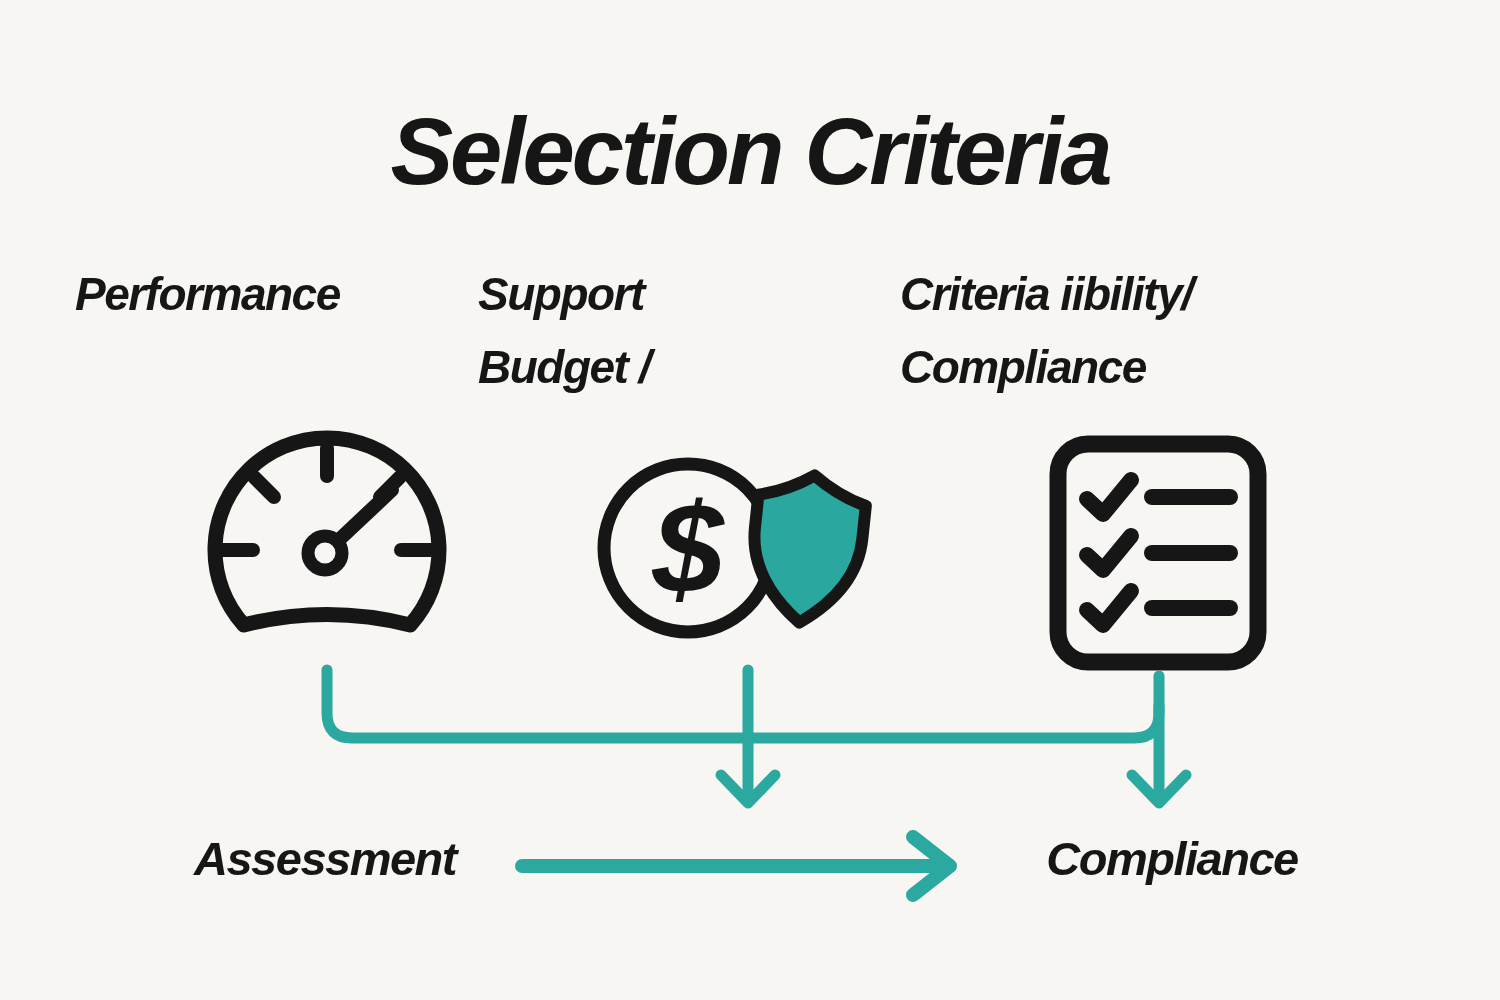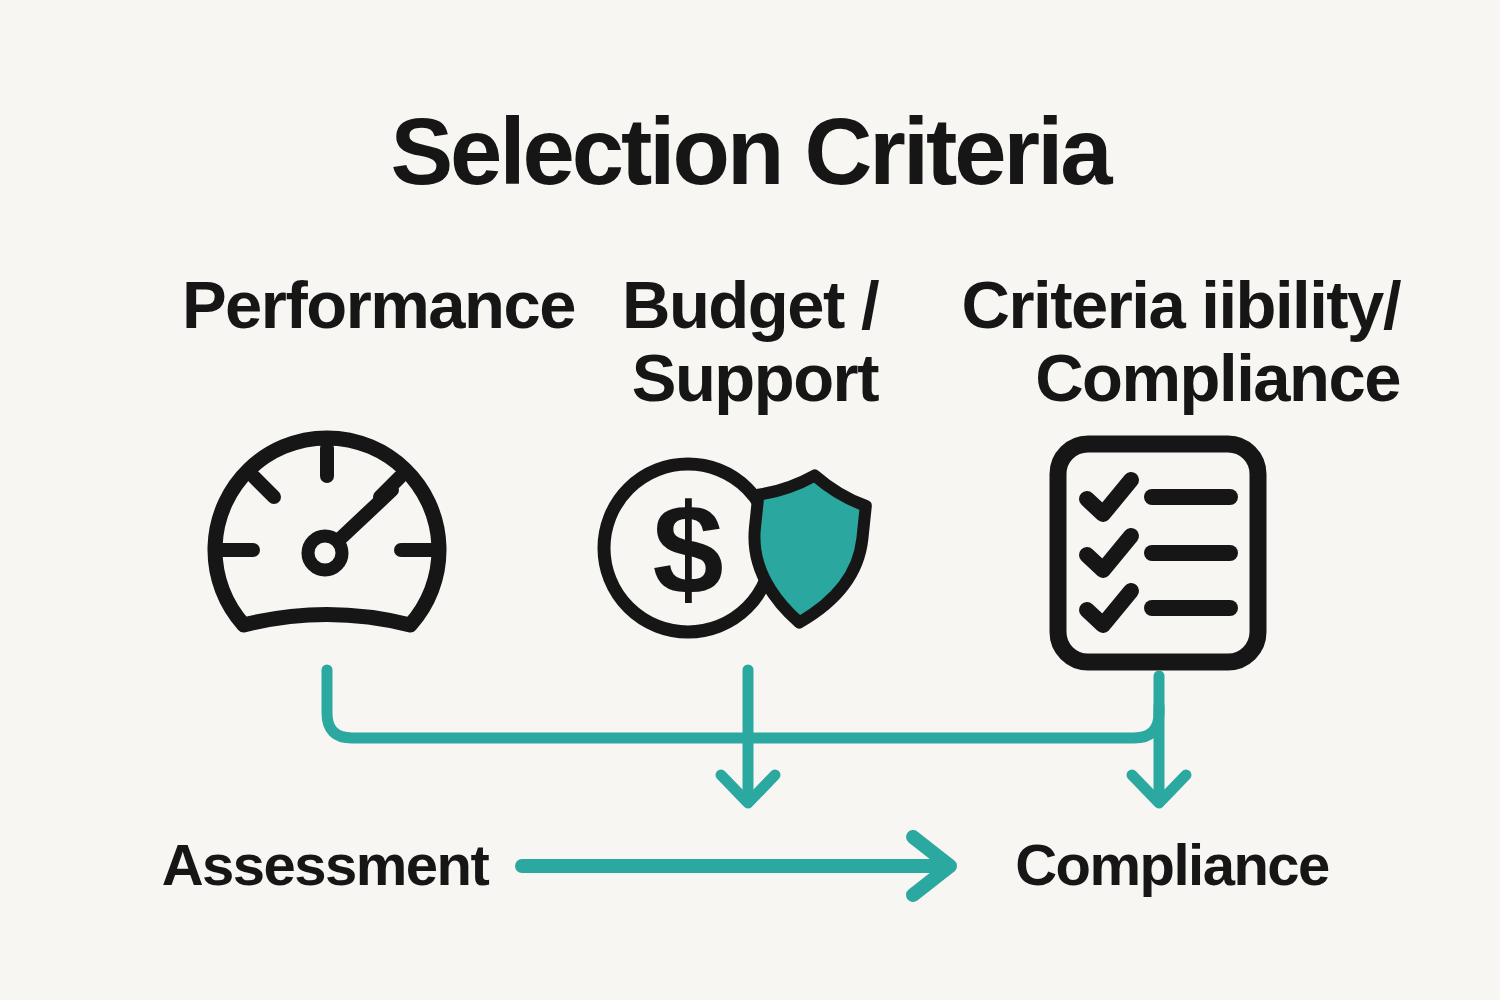--- a/index.html
+++ b/index.html
@@ -12,35 +12,36 @@
   html,body{width:1500px;height:1000px;}
   body{
     font-family:"Liberation Sans","DejaVu Sans",sans-serif;
     background:var(--background);
   }
   .canvas{
     position:relative;
     width:1500px;height:968px;
     background:var(--background);
     overflow:hidden;
+    font-style:italic;
   }
   .title{
     position:absolute;
     left:0;right:0;top:98px;
     text-align:center;
     font-size:94px;
     font-weight:bold;
     letter-spacing:-3px;
     color:var(--ink);
   }
   .col-heading{
     position:absolute;
-    top:268px;
-    text-align:right;
-    font-size:67px;
+    top:258px;
+    text-align:left;
+    font-size:46px;
     font-weight:bold;
     letter-spacing:-1.5px;
     line-height:73px;
     color:var(--ink);
   }
   .col-heading span{display:block;}
   .heading-1{left:75px;width:500px;}
   .heading-2{left:478px;width:400px;}
   .heading-3{left:900px;width:500px;}
   .icon-wrap{position:absolute;}
@@ -57,42 +58,42 @@
   .fill-shield{fill:var(--shield_teal);}
   .dollar-glyph{
     font-family:"Liberation Sans","DejaVu Sans",sans-serif;
     font-weight:bold;
     font-size:128px;
     fill:var(--ink);
   }
   .flow-label{
     position:absolute;
     top:831px;
-    font-size:58px;
+    font-size:47px;
     font-weight:bold;
     letter-spacing:-1.5px;
     color:var(--ink);
     text-align:center;
   }
   .label-assessment{left:75px;width:500px;}
   .label-compliance{left:972px;width:400px;}
 </style>
 </head>
 <body>
 
 <div class="canvas">
 
   <div class="title">Selection Criteria</div>
 
   <div class="col-heading heading-1">
     <span>Performance</span>
   </div>
   <div class="col-heading heading-2">
+    <span>Support</span>
     <span>Budget /</span>
-    <span>Support</span>
   </div>
   <div class="col-heading heading-3">
     <span>Criteria iibility/</span>
     <span>Compliance</span>
   </div>
 
   <div class="icon-wrap speedo-wrap">
     <svg width="270" height="240" viewBox="0 0 270 240" fill="none">
 
       <path class="stroke-ink" d="M51.8,206.9 A112,112 0 1 1 218.2,206.9 Q135,186 51.8,206.9 Z" stroke-width="15" stroke-linejoin="round" stroke-linecap="round" fill="none"></path>

